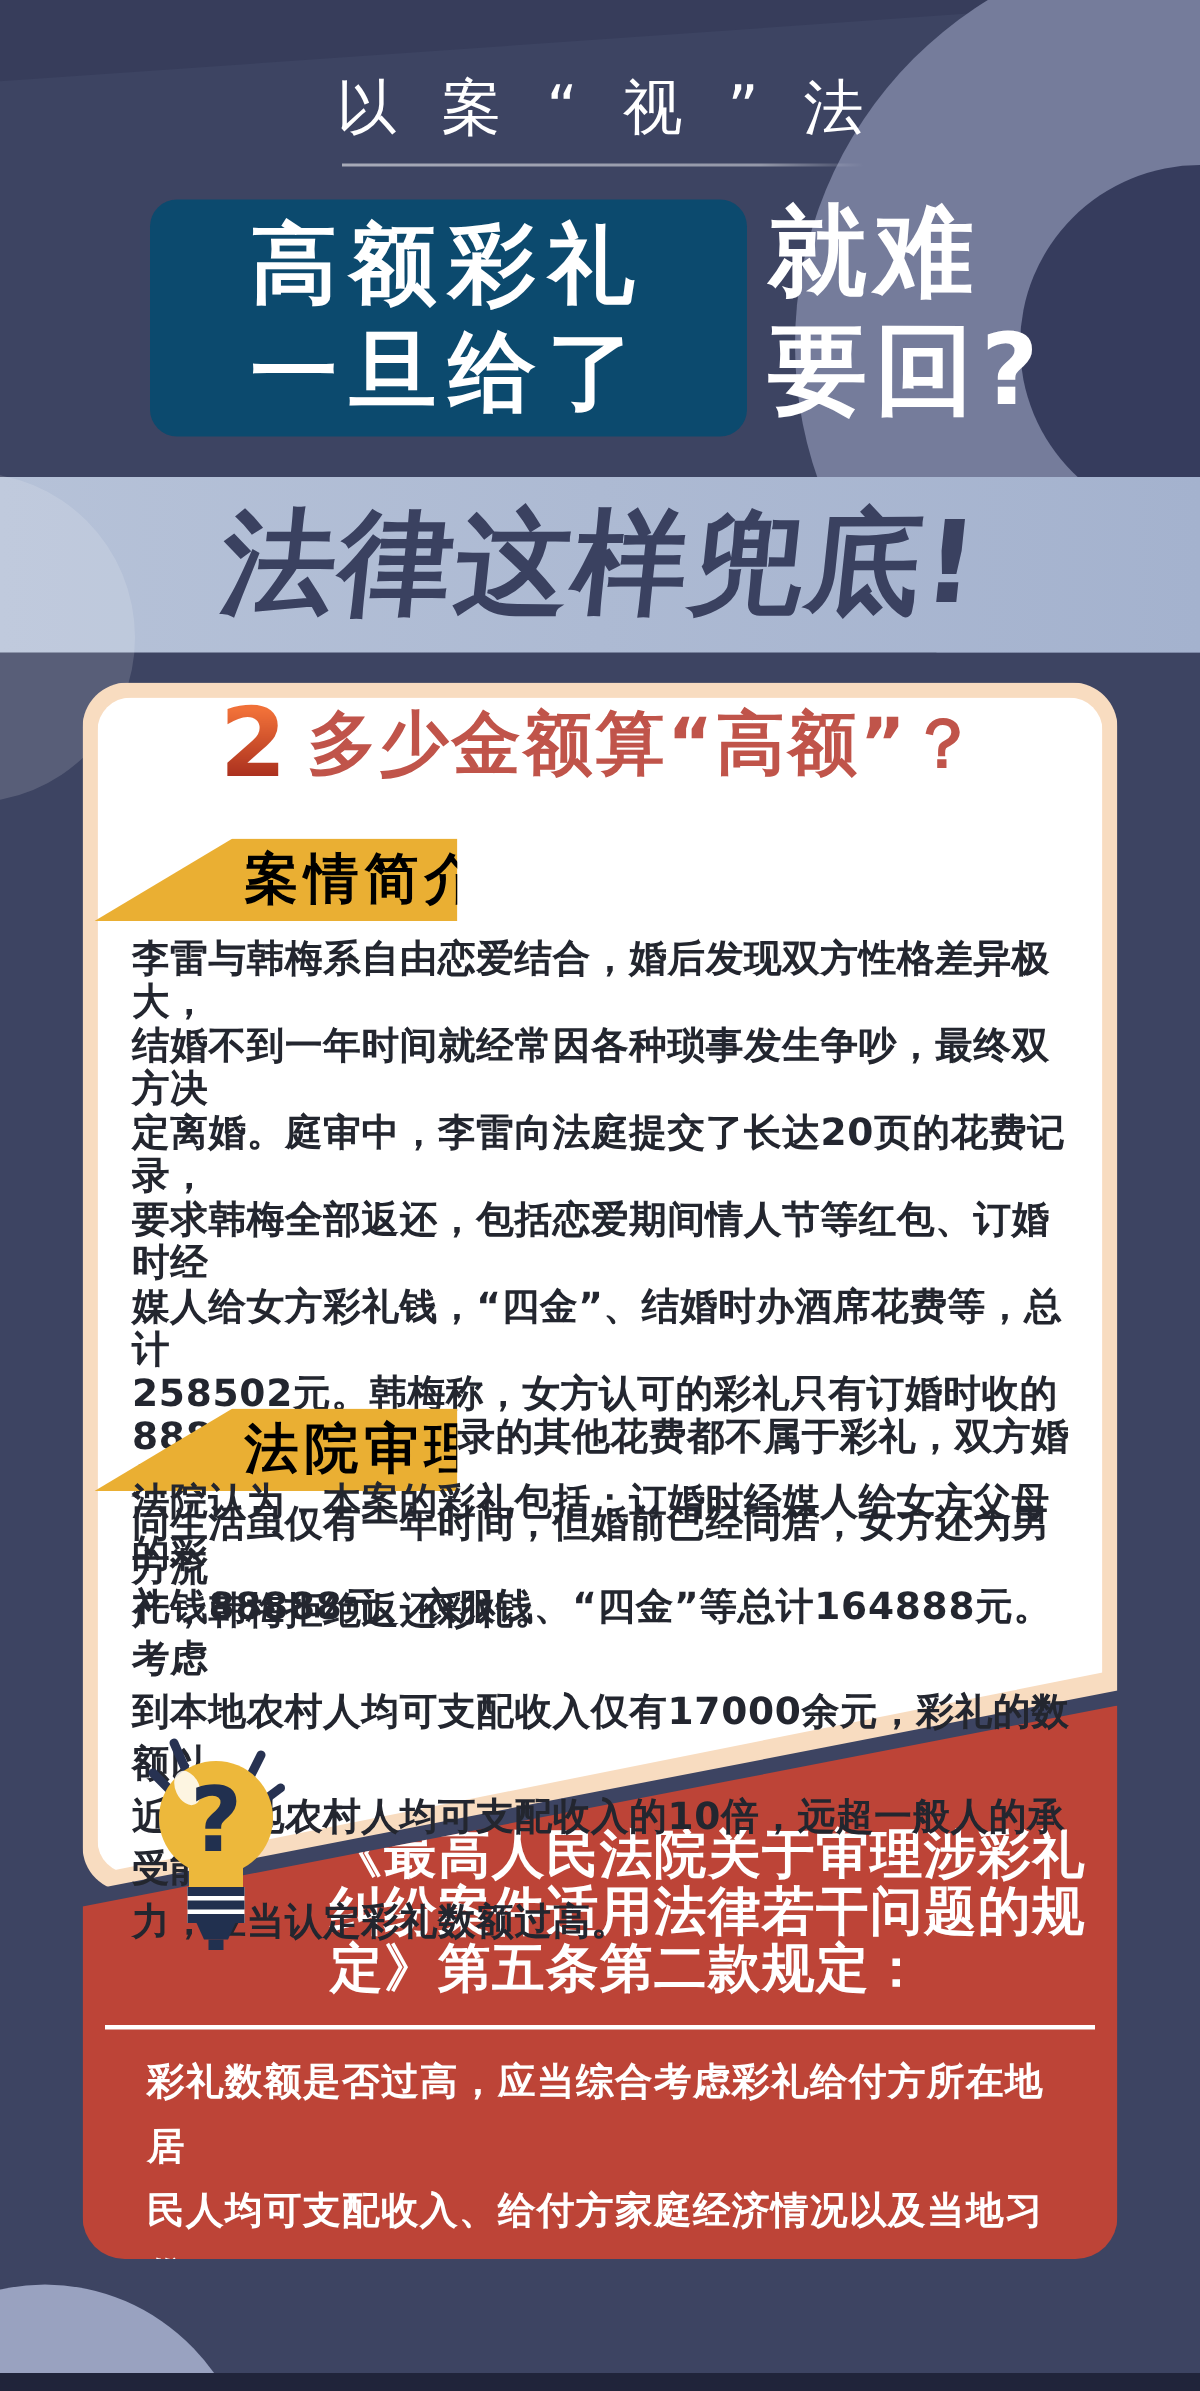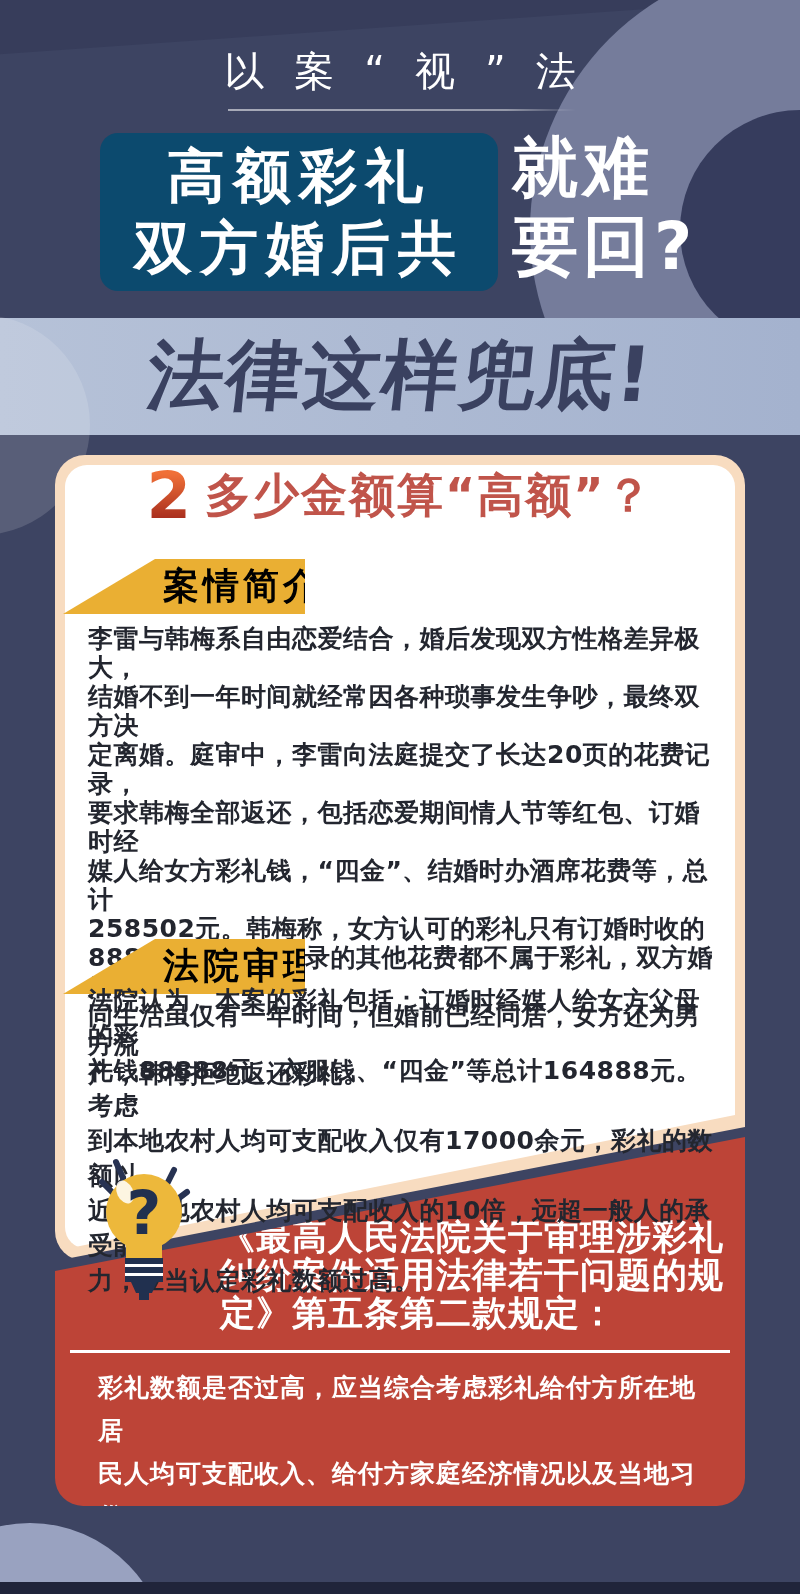--- a/index.html
+++ b/index.html
@@ -85,21 +85,21 @@
   <div class="abs donut-clip">
     <div class="donut-ring"></div>
     <div class="donut-hole"></div>
   </div>
 
   <div class="abs kicker">以案“视”法</div>
   <div class="abs kicker-underline"></div>
 
   <div class="abs title-box">
     <div>高额彩礼</div>
-    <div>双方婚后共</div>
+    <div>一旦给了</div>
   </div>
   <div class="abs title-side">
     <div>就难</div>
     <div>要回?</div>
   </div>
 
   <div class="abs banner">
     <div class="banner-text">法律这样兜底!</div>
   </div>
   <div class="abs circle-left"></div>

